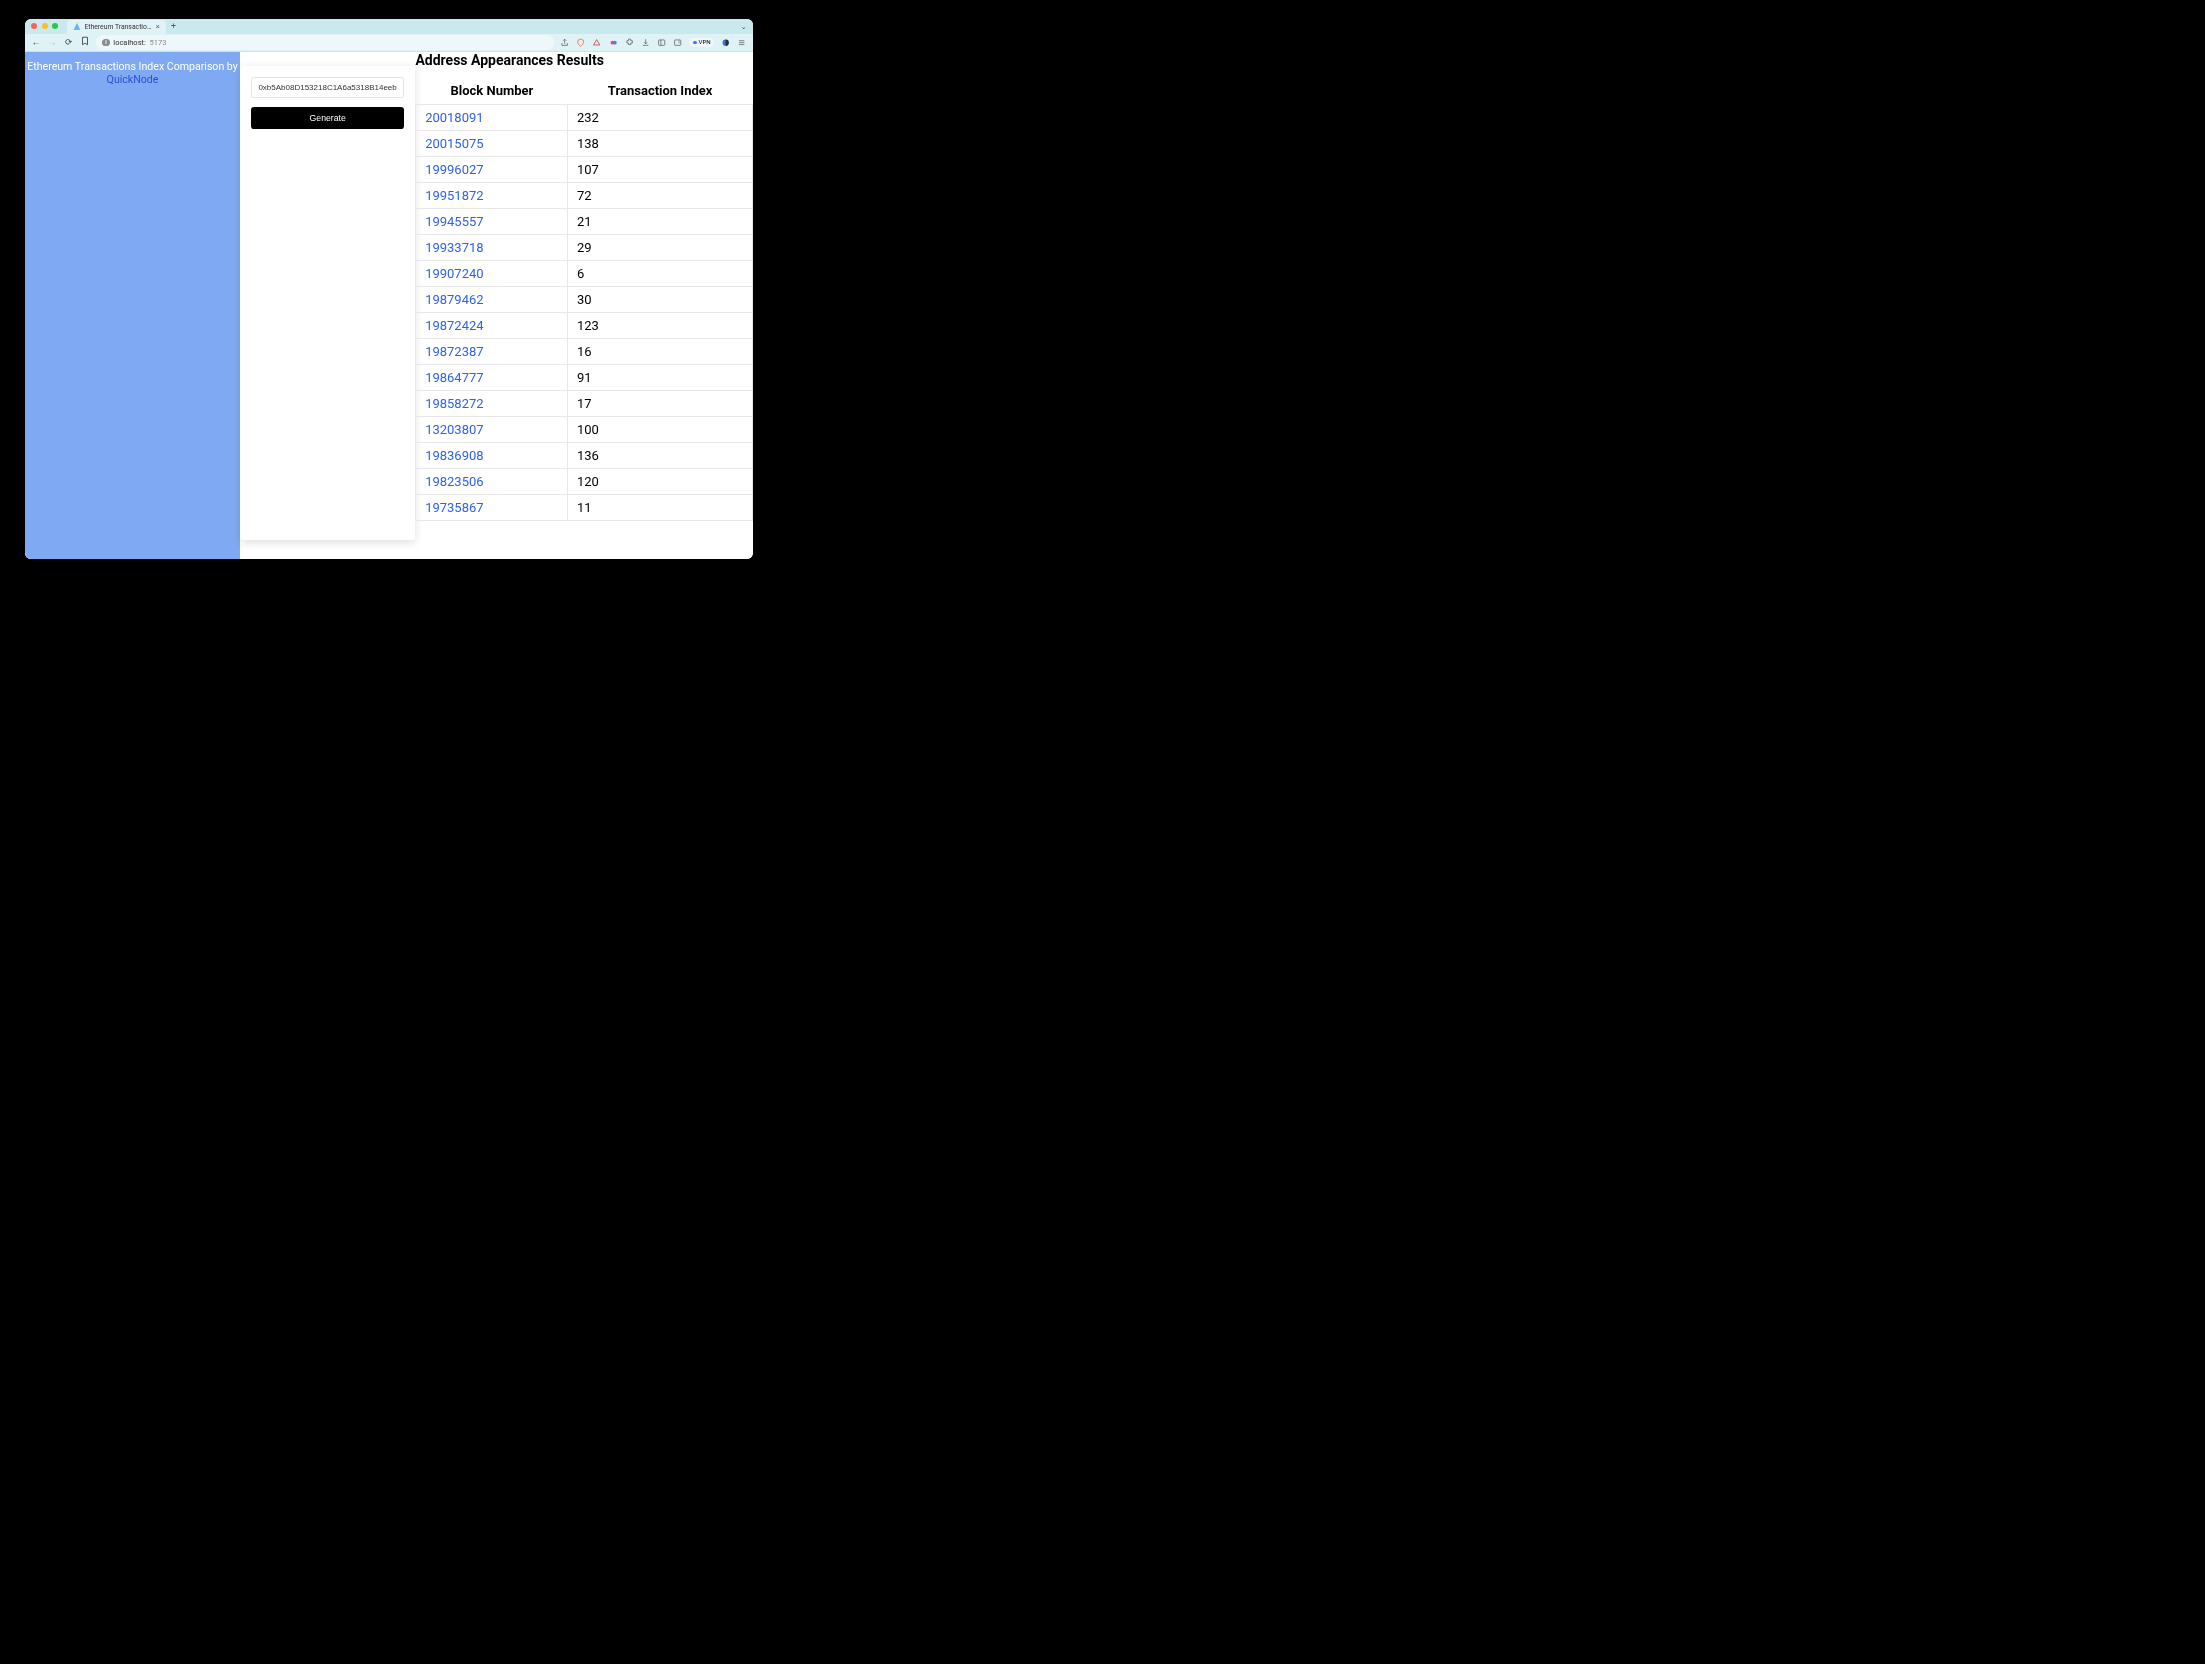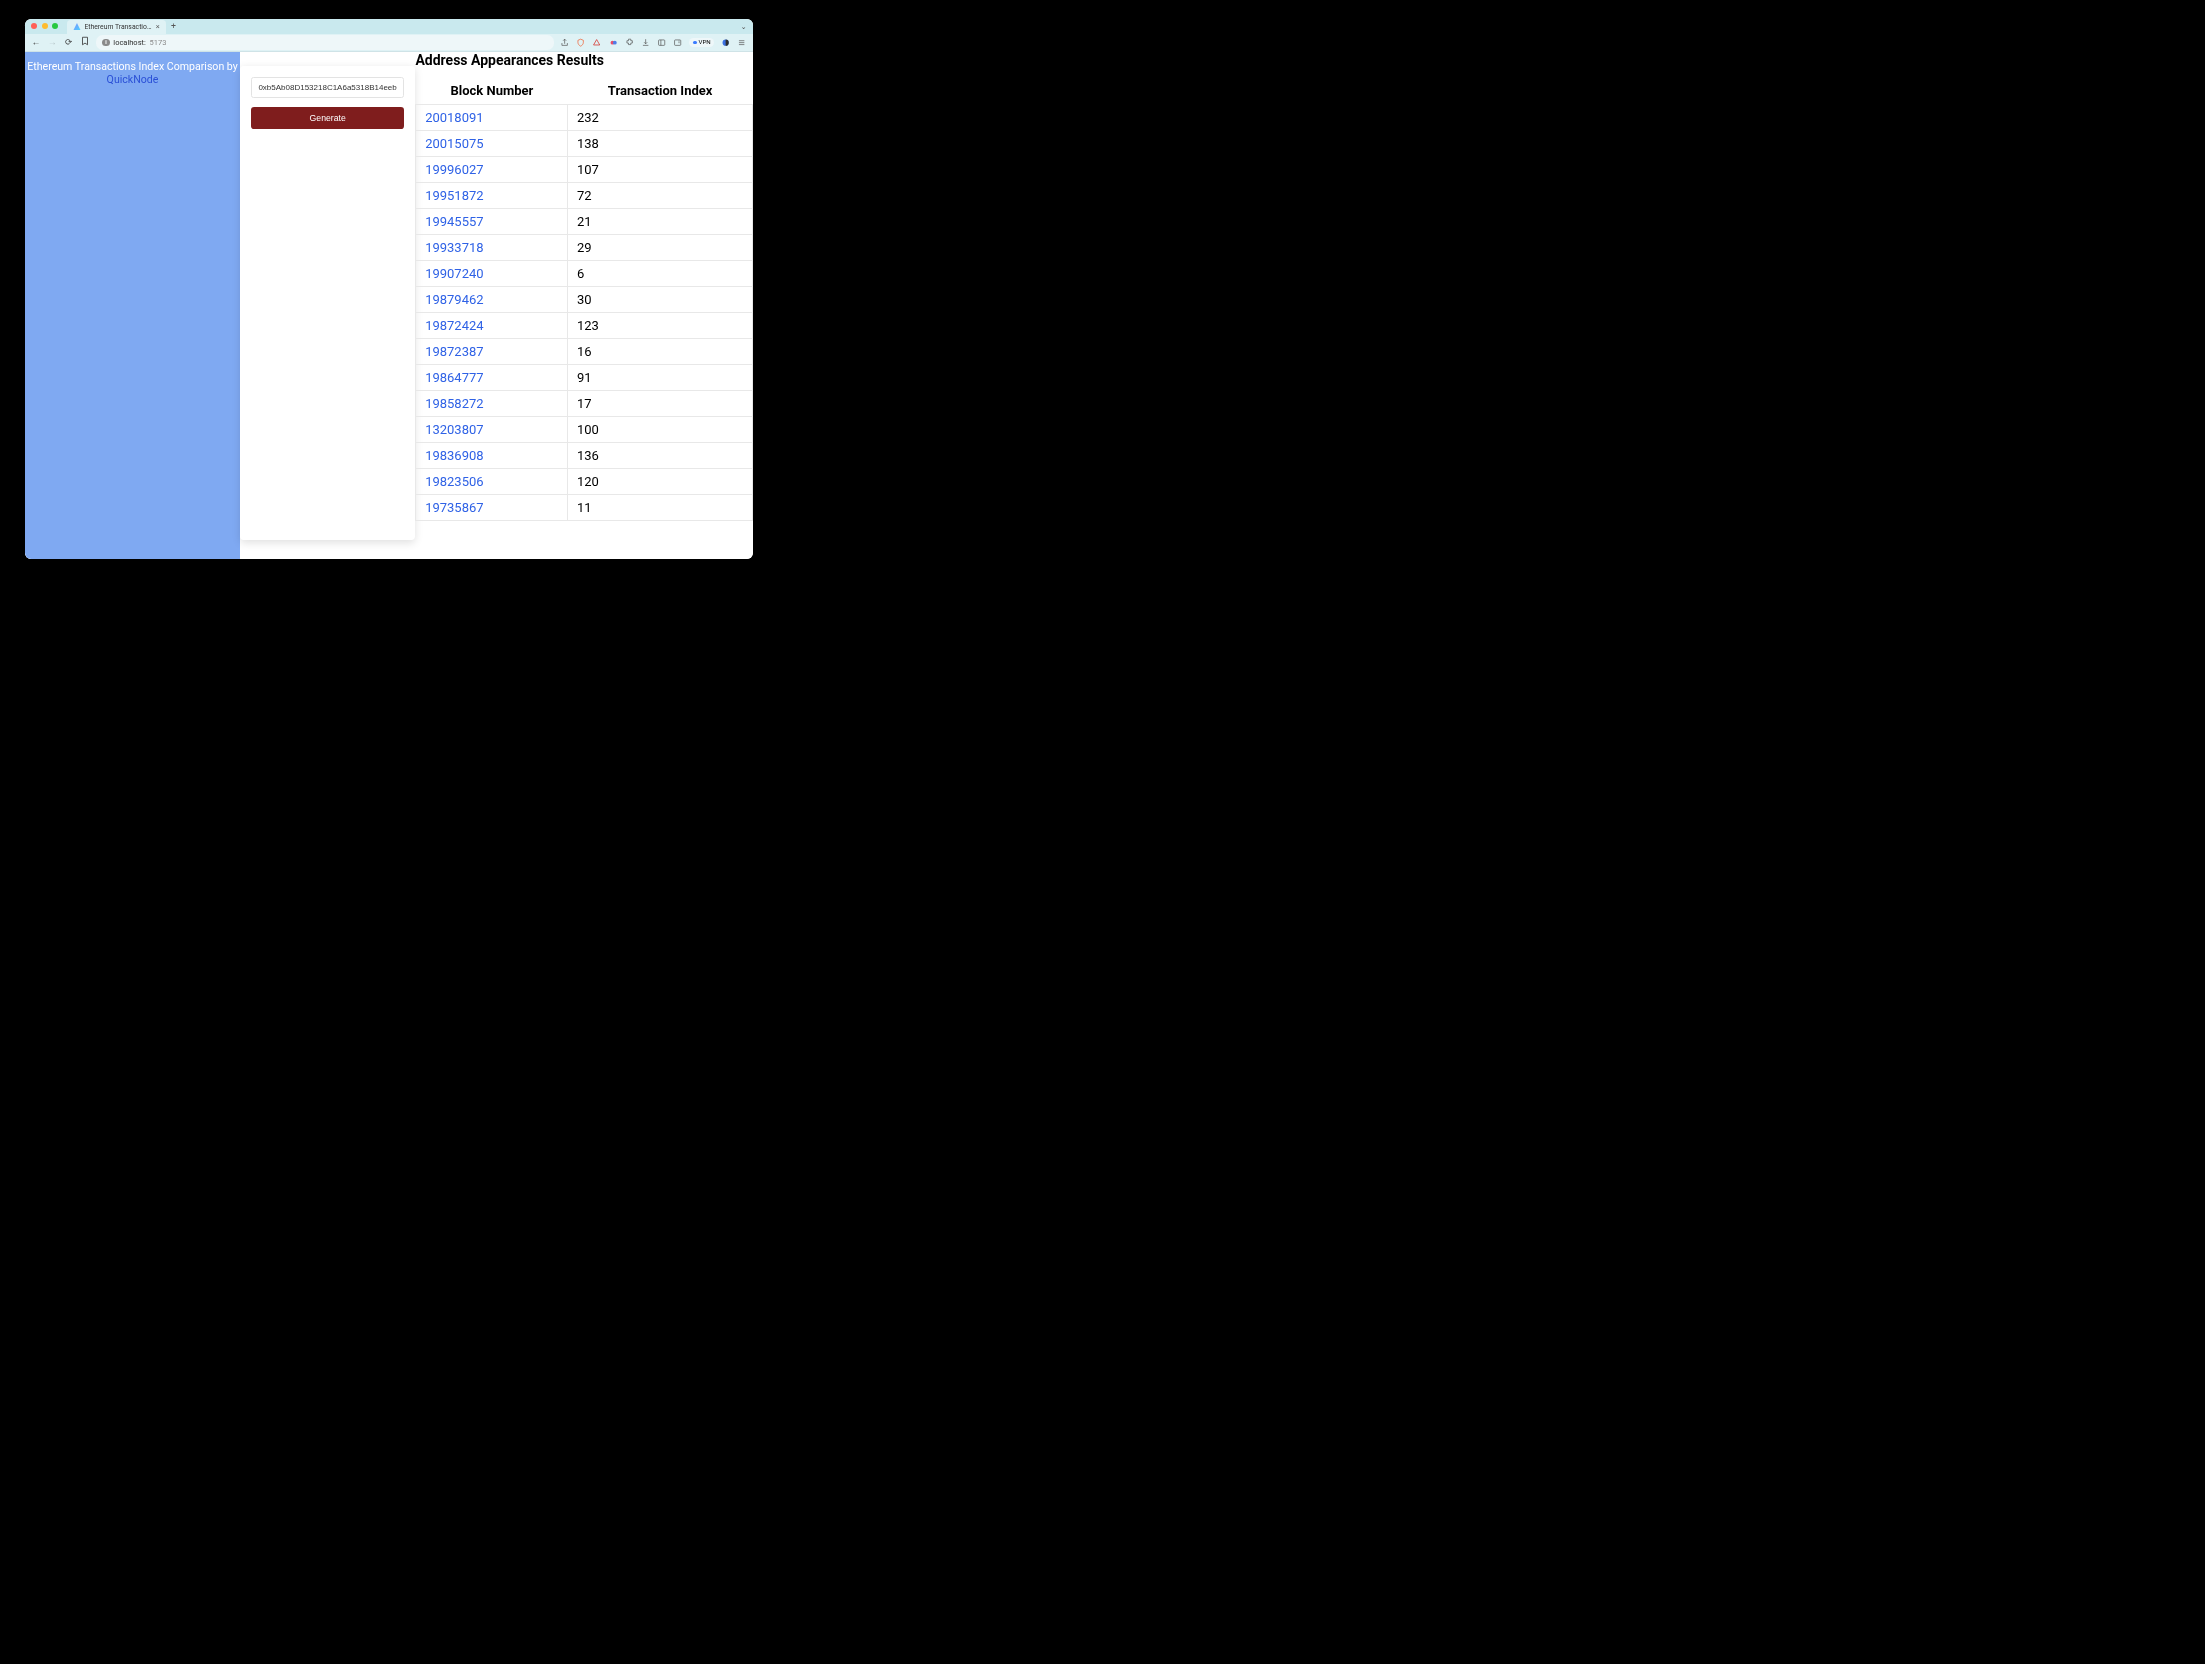--- a/index.html
+++ b/index.html
@@ -93,21 +93,21 @@
     box-shadow:0 2.5px 8.7px rgba(0,0,0,.12);
     padding:11.2px;
   }
   .card input{
     width:100%; padding:5px 6.2px; font-size:8px;
     border:0.6px solid #e3e3e3; border-radius:2.5px;
     color:#333; outline:none;
   }
   .card button{
     width:100%; margin-top:8.7px; padding:6.2px 0;
-    background:#7f1d1d; color:#fff; border:none; border-radius:3.1px;
+    background:#000000; color:#fff; border:none; border-radius:3.1px;
     font-size:8.7px; cursor:pointer;
   }
   .results-wrap{ width:416px; margin:0 auto 25px;}
   .results-wrap h2{ font-size:14px; font-weight:700; margin-bottom:8.7px;}
   table{ width:100%; border-collapse:collapse; font-size:13px;}
   thead th{ font-weight:700; padding:6.2px 8.7px; text-align:left;}
   thead th:first-child{ text-align:center;}
   thead th:last-child{ text-align:center;}
   tbody td{ padding:5px 8.7px; border:0.6px solid #e8e8e8;}
   tbody td:first-child a{ color:#2f62e6; text-decoration:none;}

